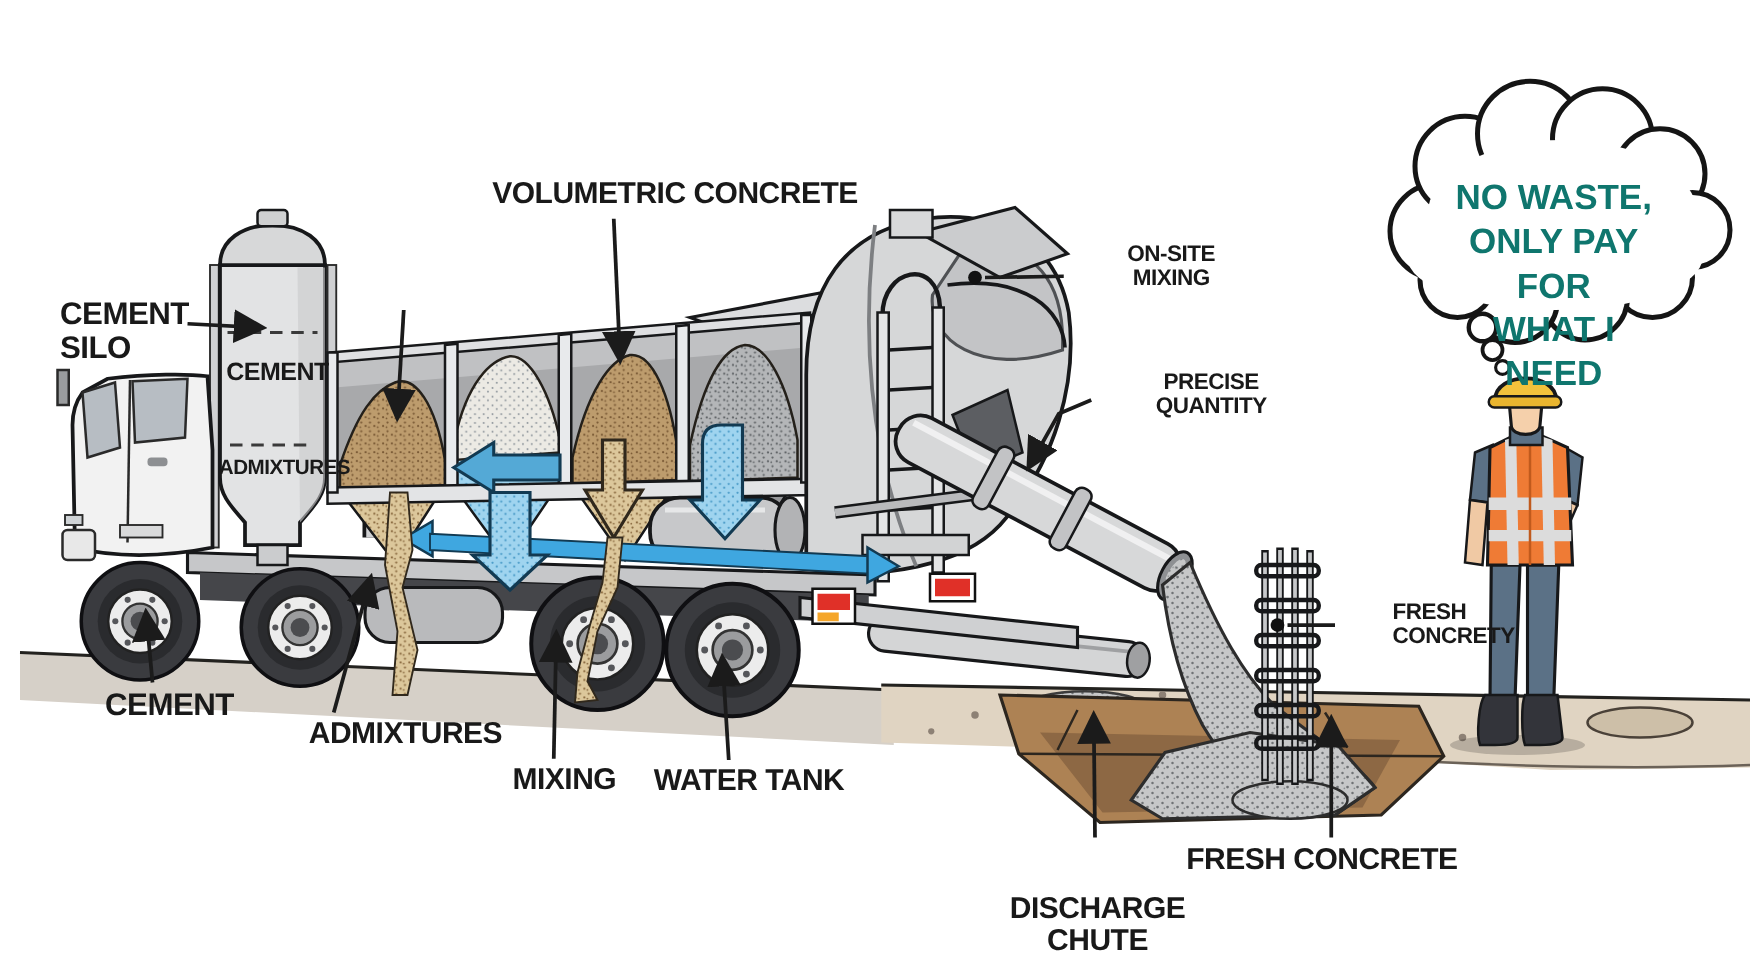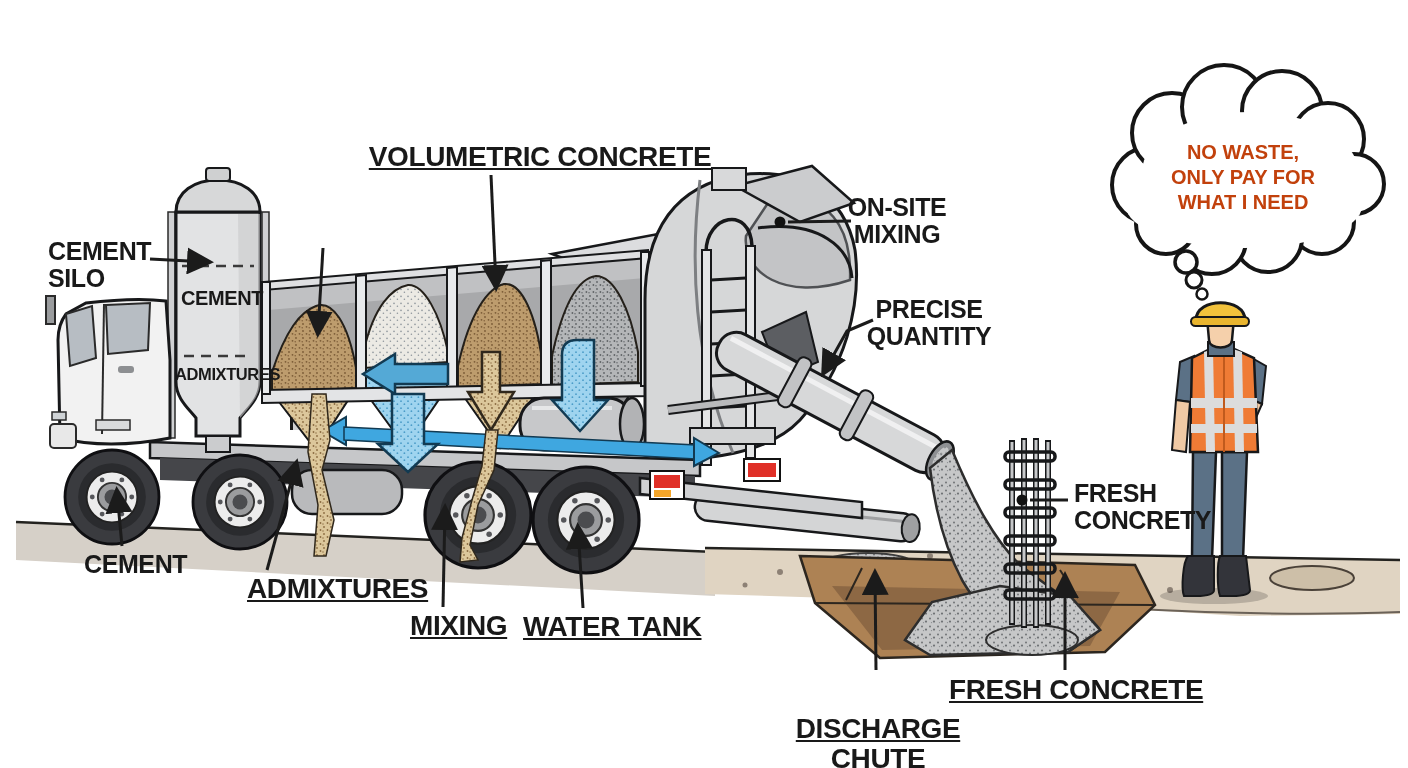--- a/index.html
+++ b/index.html
@@ -2,23 +2,23 @@
 <html><head>
 <meta charset="utf-8">
 <style>
   html,body{margin:0;padding:0;background:#ffffff;}
   .stage{position:relative;width:1408px;height:768px;background:#ffffff;overflow:hidden;
          font-family:"Liberation Sans",sans-serif;}
   .stage svg{position:absolute;left:0;top:0;}
   .lbl{position:absolute;font-weight:700;color:#191919;white-space:pre-line;
        line-height:1.08;letter-spacing:-0.4px;}
   .ctr{transform:translateX(-50%);text-align:center;}
-  .f25{font-size:25px;} .f24{font-size:28px;text-decoration:underline;} .f23{font-size:25px;}
+  .f25{font-size:25px;} .f24{font-size:24px;} .f23{font-size:18px;margin-left:40px;}
   .f20{font-size:20px;} .f17{font-size:16.5px;}
-  .bubble-text{position:absolute;font-weight:700;color:#c2410c;font-size:20px;
+  .bubble-text{position:absolute;font-weight:700;color:#0f766e;font-size:28px;
        line-height:1.26;white-space:pre-line;text-align:center;transform:translateX(-50%);}
 </style>
 </head>
 <body>
 
 <div class="stage">
 
 <svg width="1408" height="768" viewBox="0 0 1408 768">
 <defs>
   <marker id="arr" markerWidth="9" markerHeight="9" refX="7" refY="4.5" orient="auto">

